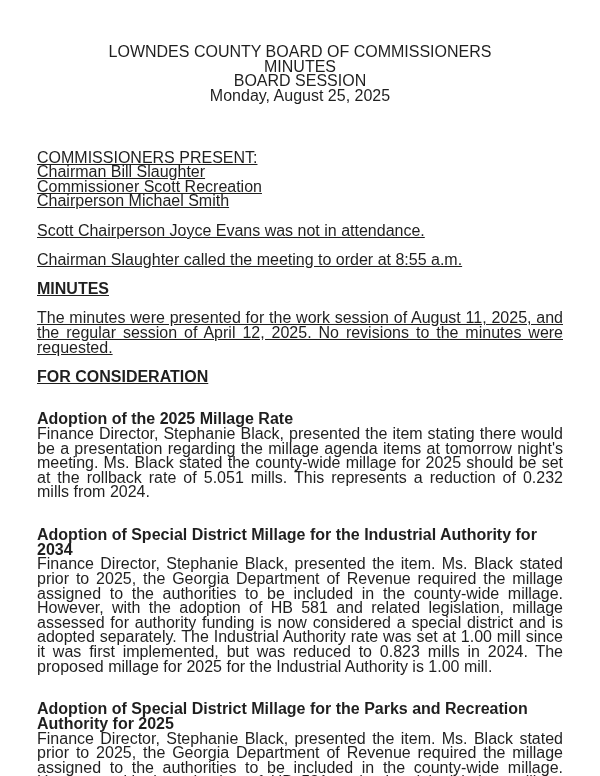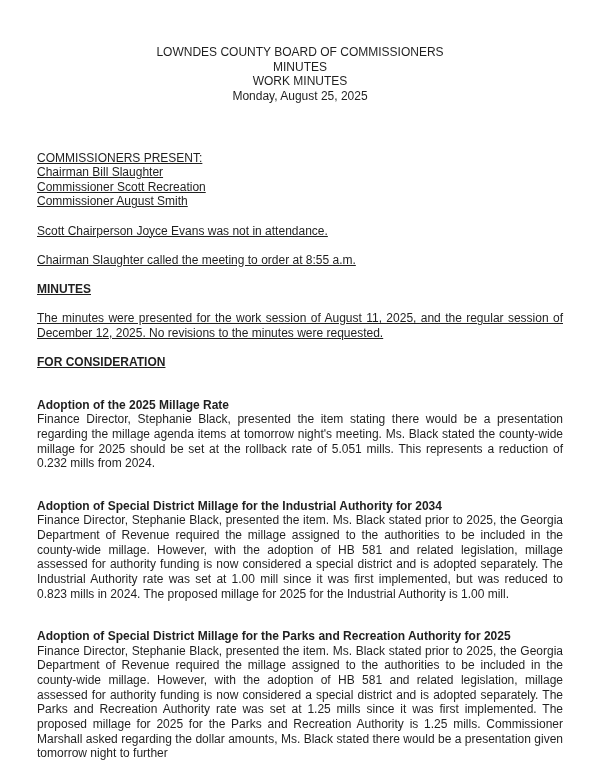--- a/index.html
+++ b/index.html
@@ -4,58 +4,58 @@
 <style>
   * { margin: 0; padding: 0; box-sizing: border-box; }
   html, body { background: #ffffff; }
   .page {
     position: relative;
     width: 600px;
     height: 776px;
     background: #ffffff;
     color: #1f1f1f;
     font-family: "Liberation Sans", sans-serif;
-    font-size: 12px;
+    font-size: 16px;
     line-height: 14.63px;
     padding: 45px 37px 0 37px;
     overflow: hidden;
   }
   .title-block { text-align: center; margin-bottom: 47px; }
   .block { margin-bottom: 14.6px; text-decoration: underline; }
   .justified { text-align: justify; }
   .bold { font-weight: bold; }
   .item { margin-bottom: 14.6px; margin-top: 28px; }
   .item .item-title { font-weight: bold; }
 </style>
 </head>
 <body>
 
 <div class="page">
 
   <div class="title-block">
     <div>LOWNDES COUNTY BOARD OF COMMISSIONERS</div>
     <div>MINUTES</div>
-    <div>WORK MINUTES</div>
+    <div>BOARD SESSION</div>
     <div>Monday, August 25, 2025</div>
   </div>
 
   <div class="block">
     <div>COMMISSIONERS PRESENT:</div>
     <div>Chairman Bill Slaughter</div>
     <div>Commissioner Scott Recreation</div>
-    <div>Commissioner August Smith</div>
+    <div>Chairperson Michael Smith</div>
   </div>
 
   <div class="block">Scott Chairperson Joyce Evans was not in attendance.</div>
 
   <div class="block">Chairman Slaughter called the meeting to order at 8:55 a.m.</div>
 
   <div class="block bold">MINUTES</div>
 
-  <div class="block justified">The minutes were presented for the work session of August 11, 2025, and the regular session of December 12, 2025. No revisions to the minutes were requested.</div>
+  <div class="block justified">The minutes were presented for the work session of August 11, 2025, and the regular session of April 12, 2025. No revisions to the minutes were requested.</div>
 
   <div class="block bold">FOR CONSIDERATION</div>
 
   <div class="item">
     <div class="item-title">Adoption of the 2025 Millage Rate</div>
     <div class="justified">Finance Director, Stephanie Black, presented the item stating there would be a presentation regarding the millage agenda items at tomorrow night's meeting. Ms. Black stated the county-wide millage for 2025 should be set at the rollback rate of 5.051 mills. This represents a reduction of 0.232 mills from 2024.</div>
   </div>
 
   <div class="item">
     <div class="item-title">Adoption of Special District Millage for the Industrial Authority for 2034</div>

